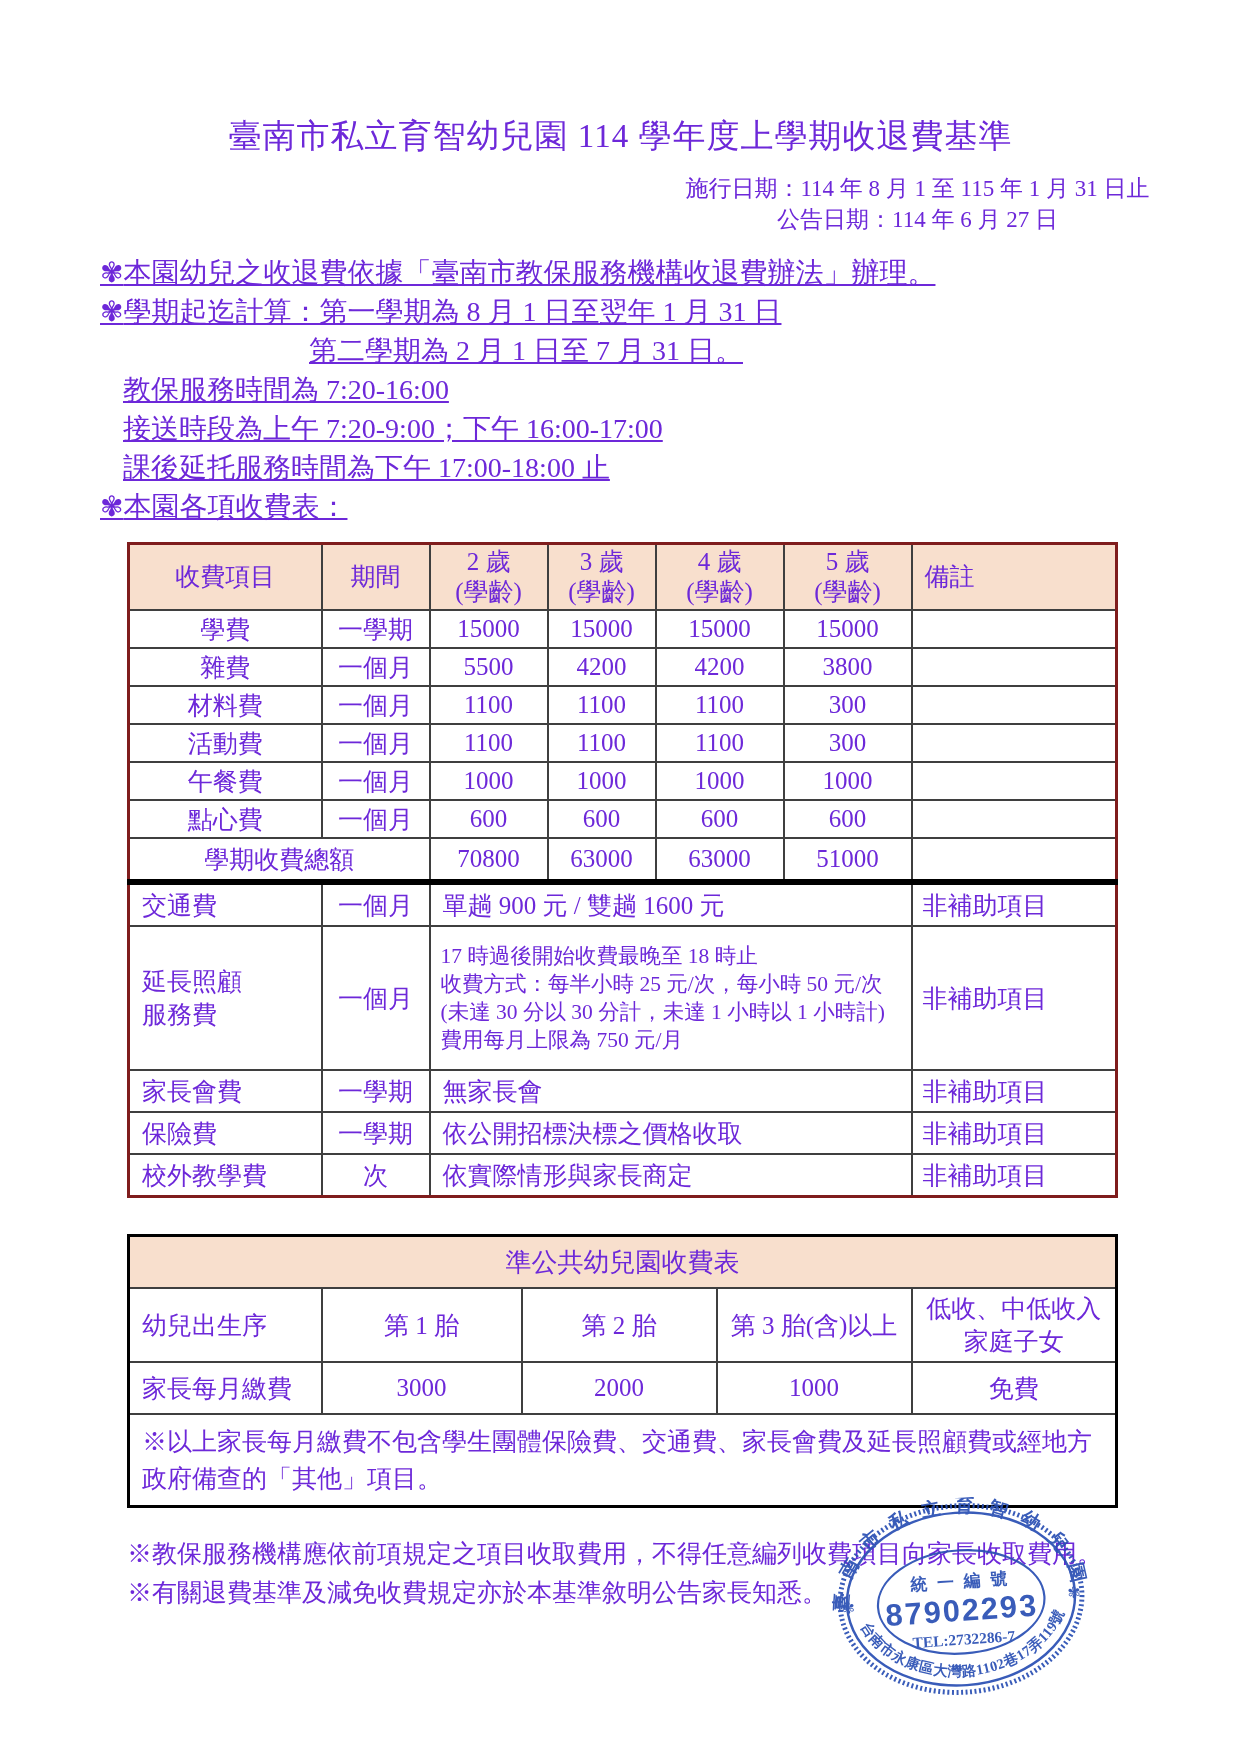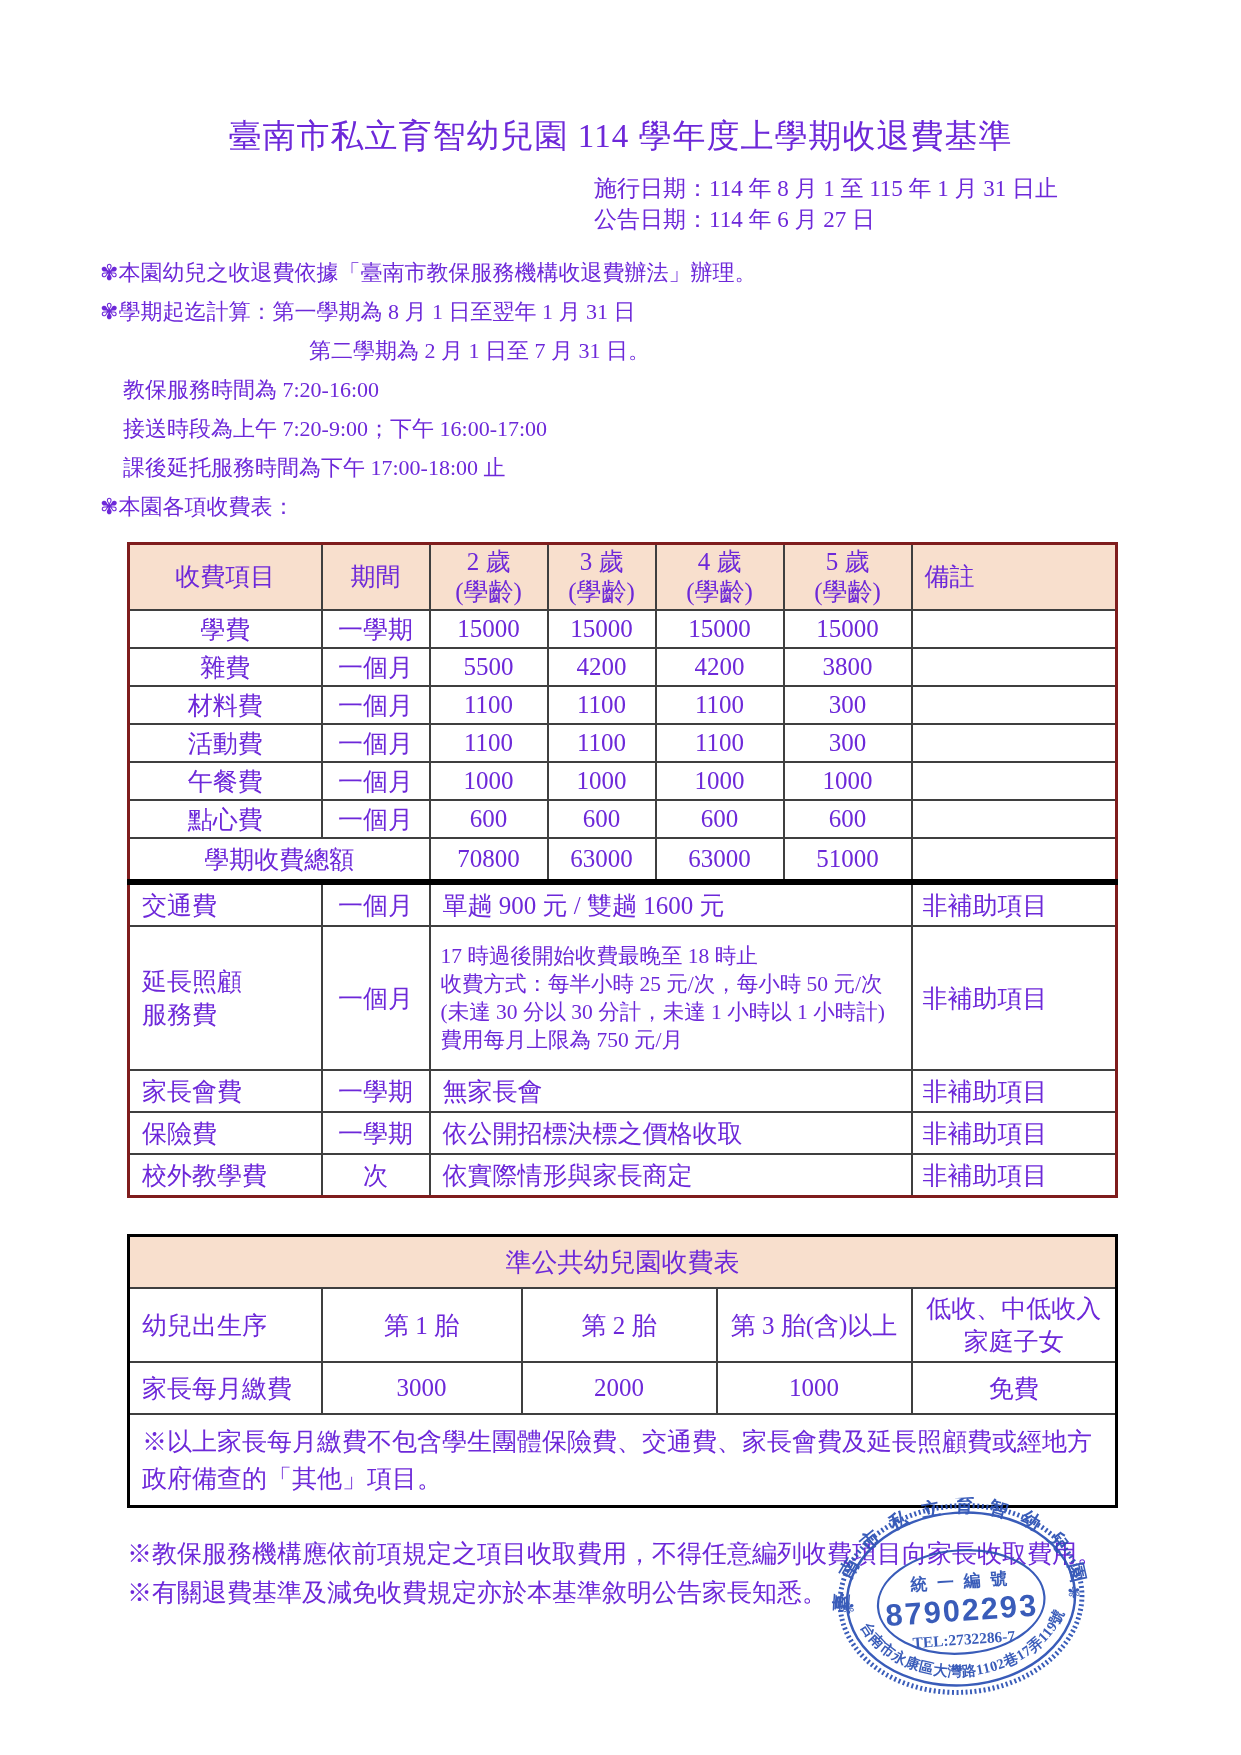--- a/index.html
+++ b/index.html
@@ -16,25 +16,27 @@
     padding-top:114px;
     text-align:center;
     font-size:33px;
     font-weight:normal;
     letter-spacing:1px;
   }
   .dates{
     margin:14px 0 12px 594px;
     font-size:23px;
     line-height:31px;
+    text-align:center;
   }
   .notes{
     margin:18px 0 16px 100px;
-    font-size:22px;
+    font-size:28px;
     line-height:39px;
+    text-decoration:underline;
   }
   .note-line{white-space:nowrap;}
   .sub2{margin-left:209px;}
   .sub3{margin-left:23px;}
 
   table{
     border-collapse:collapse;
     table-layout:fixed;
     font-size:25px;
     text-align:center;

